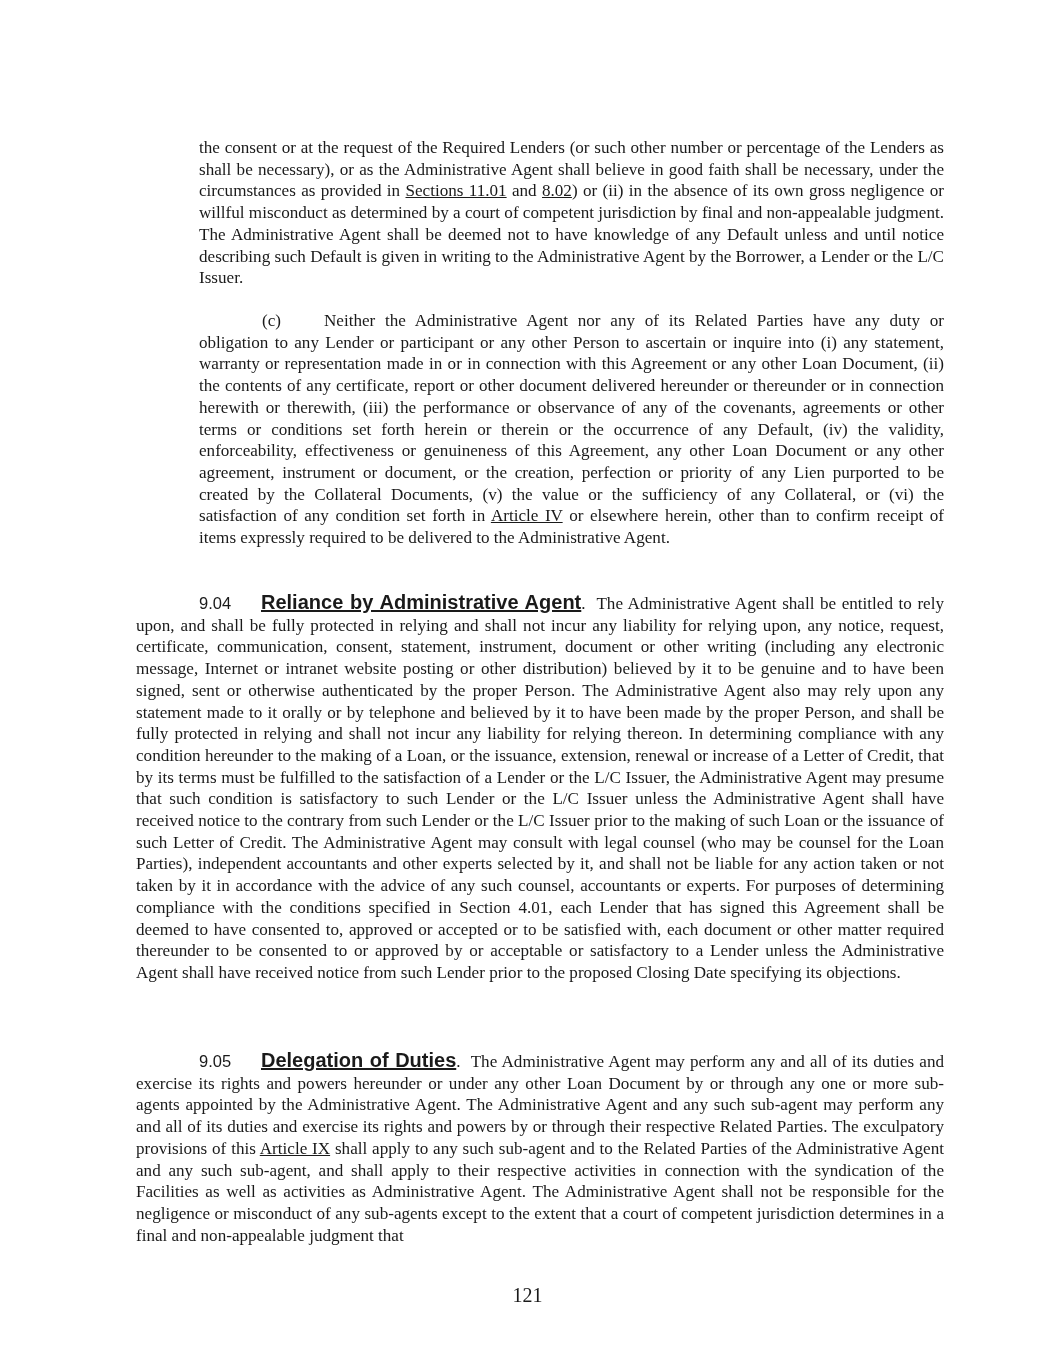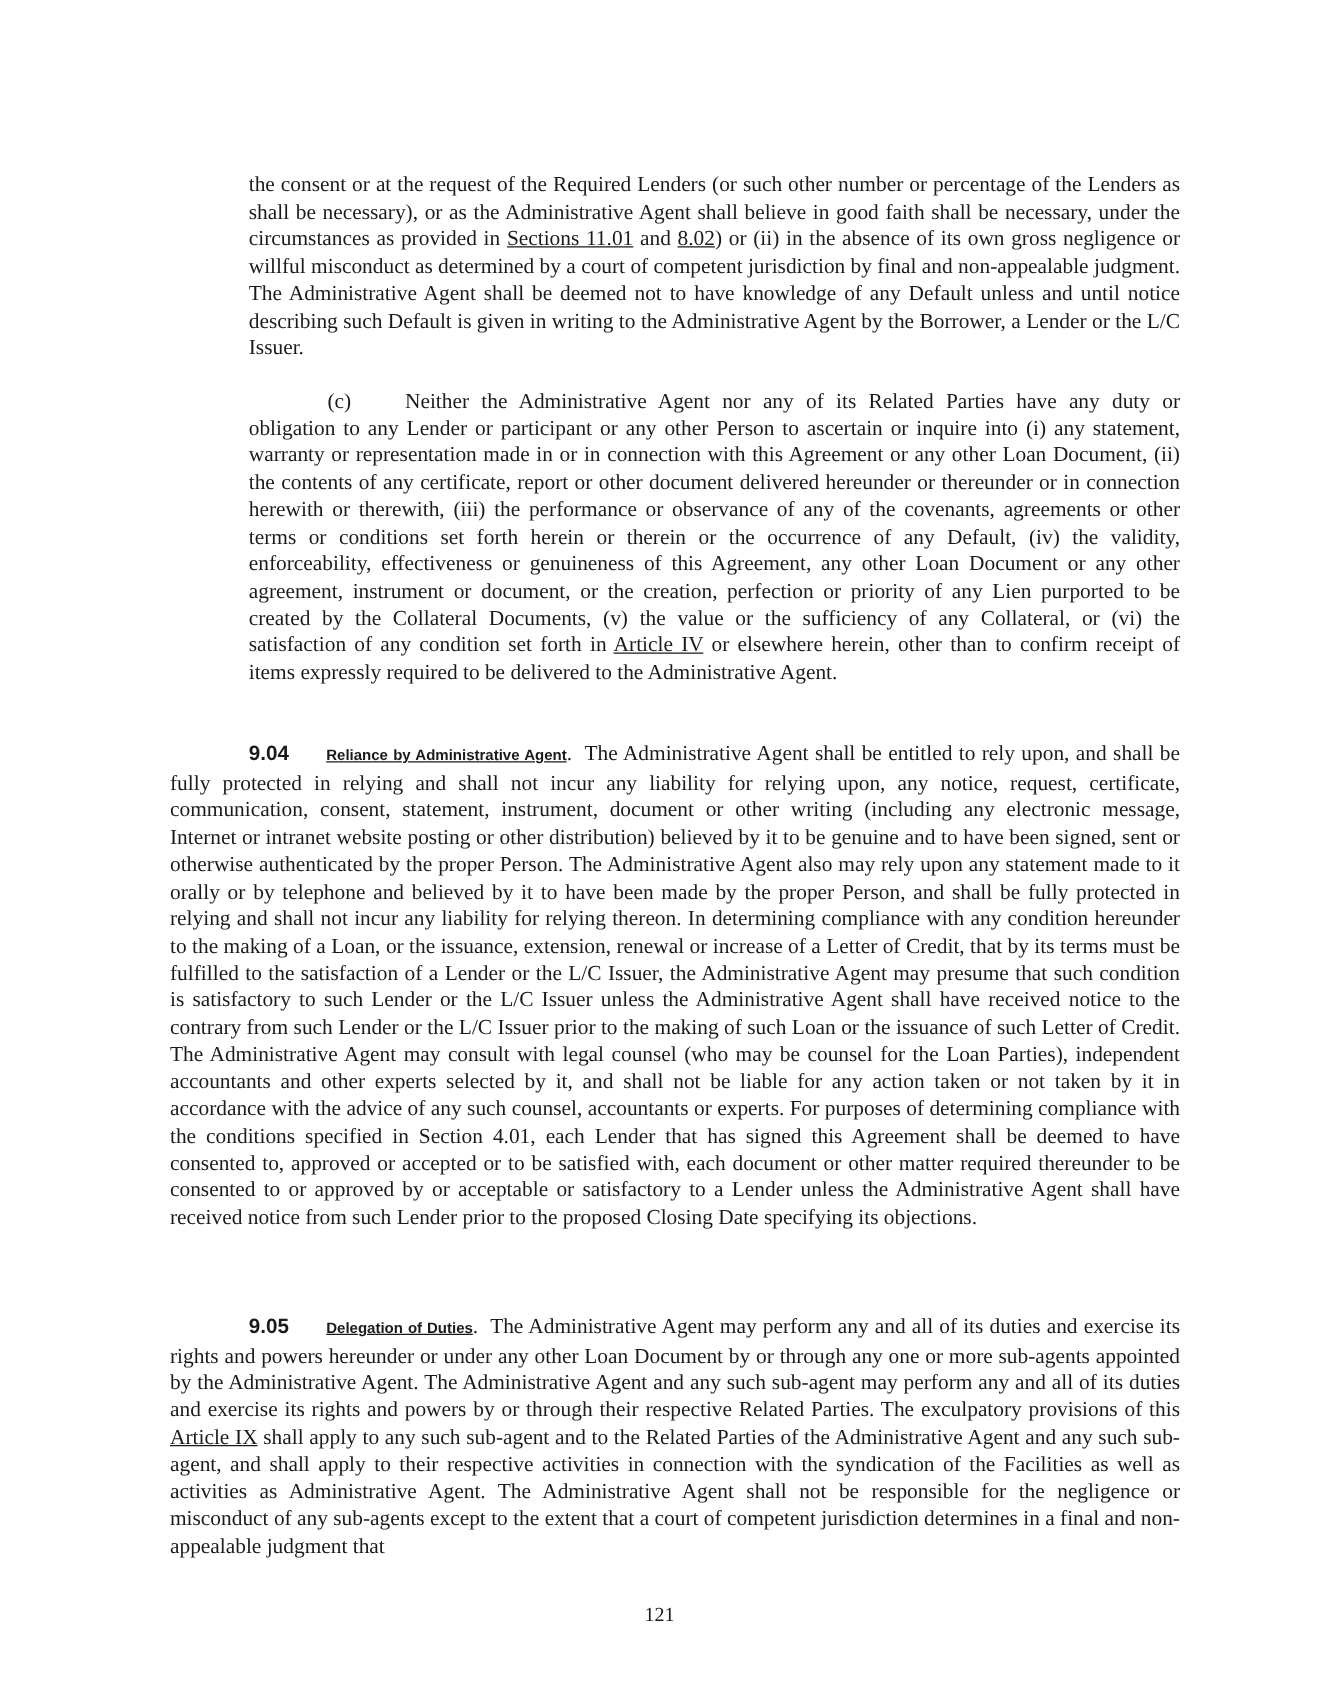--- a/index.html
+++ b/index.html
@@ -9,26 +9,26 @@
     }
     .page { position: absolute; left: 0; top: 0; width: 1055px; height: 1365px; }
     .para {
       position: absolute; font-size: 17.1px; line-height: 21.7px;
       text-align: justify; margin: 12px;
     }
     .para.indented { left: 187px; width: 745px; }
     .para.full { left: 124px; width: 808px; }
     .ind1 { display: inline-block; width: 63px; }
     .sublabel { display: inline-block; width: 62px; }
-    .secnum { font-weight: bold; display: inline-block; width: 62px; font-family: "Liberation Sans", sans-serif; font-size: 16.5px; }
-    .sectitle { font-weight: bold; text-decoration: underline; font-family: "Liberation Sans", sans-serif; font-size: 12px; }
+    .secnum { font-weight: normal; display: inline-block; width: 62px; font-family: "Liberation Sans", sans-serif; font-size: 16.5px; }
+    .sectitle { font-weight: bold; text-decoration: underline; font-family: "Liberation Sans", sans-serif; font-size: 20px; }
     .xref { text-decoration: underline; }
     .pagenum {
       position: absolute; left: 0; width: 1055px; top: 1284px; text-align: center;
-      font-size: 16px;
+      font-size: 20px;
     }
   </style>
 </head>
 <body>
 
 <div class="page">
 
   <p class="para indented" style="top:125px;"><span>the consent or at the request of the Required Lenders (or such other number or percentage of the Lenders as shall be necessary), or as the Administrative Agent shall believe in good faith shall be necessary, under the circumstances as provided in </span><span class="xref">Sections 11.01</span><span> and </span><span class="xref">8.02</span><span>) or (ii) in the absence of its own gross negligence or willful misconduct as determined by a court of competent jurisdiction by final and non-appealable judgment. The Administrative Agent shall be deemed not to have knowledge of any Default unless and until notice describing such Default is given in writing to the Administrative Agent by the Borrower, a Lender or the L/C Issuer.</span></p>
 
   <p class="para indented" style="top:298px;"><span class="ind1"></span><span class="sublabel">(c)</span><span>Neither the Administrative Agent nor any of its Related Parties have any duty or obligation to any Lender or participant or any other Person to ascertain or inquire into (i) any statement, warranty or representation made in or in connection with this Agreement or any other Loan Document, (ii) the contents of any certificate, report or other document delivered hereunder or thereunder or in connection herewith or therewith, (iii) the performance or observance of any of the covenants, agreements or other terms or conditions set forth herein or therein or the occurrence of any Default, (iv) the validity, enforceability, effectiveness or genuineness of this Agreement, any other Loan Document or any other agreement, instrument or document, or the creation, perfection or priority of any Lien purported to be created by the Collateral Documents, (v) the value or the sufficiency of any Collateral, or (vi) the satisfaction of any condition set forth in </span><span class="xref">Article IV</span><span> or elsewhere herein, other than to confirm receipt of items expressly required to be delivered to the Administrative Agent.</span></p>

